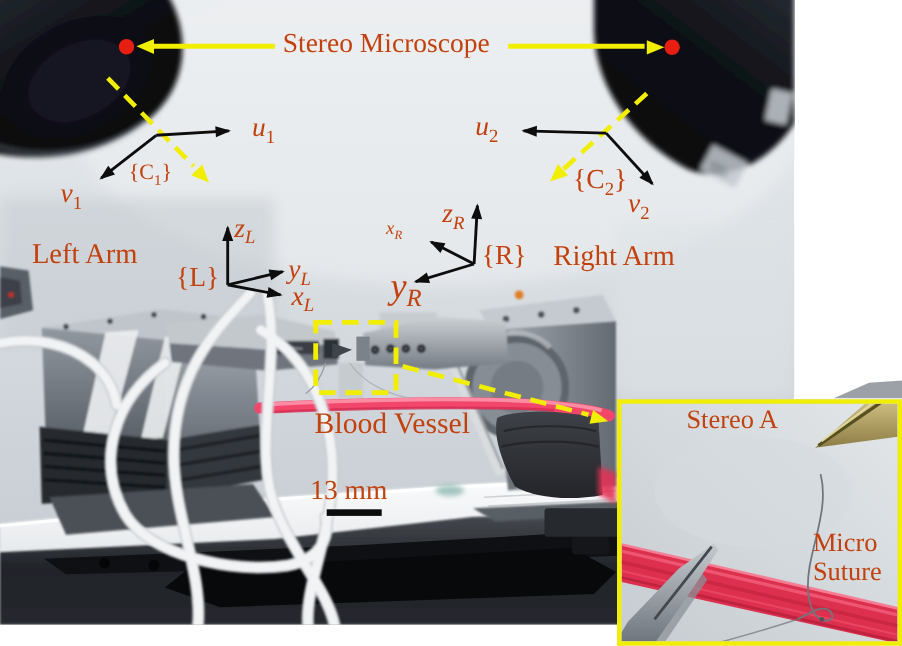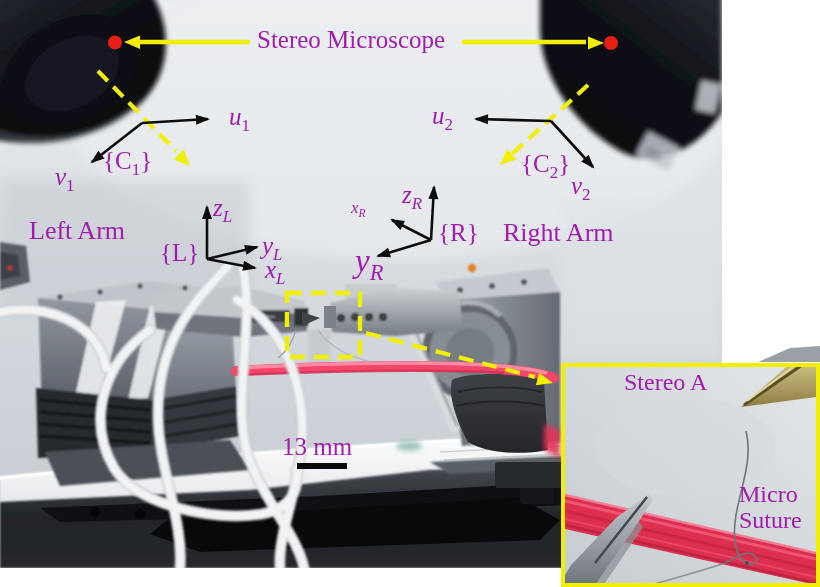--- a/index.html
+++ b/index.html
@@ -4,21 +4,21 @@
 <style>
   html,body{margin:0;padding:0;}
   body{width:820px;height:587px;background:#ffffff;position:relative;overflow:hidden;
        font-family:"Liberation Serif", serif;}
   .fig{position:absolute;left:0;top:0;width:820px;height:587px;}
   .photo{position:absolute;left:0;top:0;width:722px;height:568px;overflow:hidden;z-index:1;}
   .peek{position:absolute;left:750px;top:344px;width:70px;height:20px;z-index:2;}
   .inset{position:absolute;left:561px;top:363px;width:259px;height:224px;
          border:4px solid #f2ee00;box-sizing:border-box;overflow:hidden;background:#d2d7db;z-index:3;}
   .anno{position:absolute;left:0;top:0;width:820px;height:587px;pointer-events:none;z-index:4;}
-  .lbl{position:absolute;color:#a21caf;white-space:nowrap;line-height:1.08;z-index:5;}
+  .lbl{position:absolute;color:#c2410c;white-space:nowrap;line-height:1.08;z-index:5;}
   .lbl i{font-style:italic;}
   sub{font-size:68%;}
   sub.it{font-style:italic;}
   .scalebar{position:absolute;left:297px;top:463px;width:50px;height:6px;background:#0b0b0b;z-index:5;}
   svg{display:block;}
 </style>
 </head>
 <body>
 
 <div class="fig">
@@ -328,39 +328,40 @@
       <line x1="431" y1="240" x2="378" y2="256" marker-end="url(#ab)"></line>
     </g>
   </svg>
 
   <div class="lbl" style="left:257px;top:26px;font-size:25px">
     <span>Stereo Microscope</span>
   </div>
 
   <div class="lbl" style="left:229px;top:103px;font-size:25px"><i>u</i><sub>1</sub></div>
   <div class="lbl" style="left:55px;top:163px;font-size:25px"><i>v</i><sub>1</sub></div>
-  <div class="lbl" style="left:103px;top:147px;font-size:25px"><span>{C</span><sub>1</sub><span>}</span></div>
+  <div class="lbl" style="left:117px;top:147px;font-size:20px"><span>{C</span><sub>1</sub><span>}</span></div>
 
   <div class="lbl" style="left:432px;top:102px;font-size:25px"><i>u</i><sub>2</sub></div>
   <div class="lbl" style="left:571px;top:172px;font-size:25px"><i>v</i><sub>2</sub></div>
   <div class="lbl" style="left:521px;top:150px;font-size:25px"><span>{C</span><sub>2</sub><span>}</span></div>
 
   <div class="lbl" style="left:29px;top:217px;font-size:26px"><span>Left Arm</span></div>
   <div class="lbl" style="left:503px;top:219px;font-size:26px"><span>Right Arm</span></div>
 
   <div class="lbl" style="left:213px;top:194px;font-size:25px"><i>z</i><sub class="it">L</sub></div>
   <div class="lbl" style="left:160px;top:239px;font-size:25px"><span>{L}</span></div>
   <div class="lbl" style="left:262px;top:232px;font-size:25px"><i>y</i><sub class="it">L</sub></div>
   <div class="lbl" style="left:265px;top:256px;font-size:25px"><i>x</i><sub class="it">L</sub></div>
 
   <div class="lbl" style="left:402px;top:181px;font-size:25px"><i>z</i><sub class="it">R</sub></div>
   <div class="lbl" style="left:351px;top:199px;font-size:17px"><i>x</i><sub class="it">R</sub></div>
   <div class="lbl" style="left:355px;top:244px;font-size:33px"><i>y</i><sub class="it">R</sub></div>
   <div class="lbl" style="left:438px;top:219px;font-size:25px"><span>{R}</span></div>
 
+  <div class="lbl" style="left:286px;top:371px;font-size:27px"><span>Blood Vessel</span></div>
 
   <div class="lbl" style="left:282px;top:433px;font-size:25px"><span>13 mm</span></div>
   <div class="scalebar"></div>
 
   <div class="lbl" style="left:624px;top:370px;font-size:24px"><span>Stereo A</span></div>
   <div class="lbl" style="left:739px;top:482px;font-size:24px;white-space:normal;width:84px"><span>Micro Suture</span></div>
 
 </div>
 
 </body></html>

